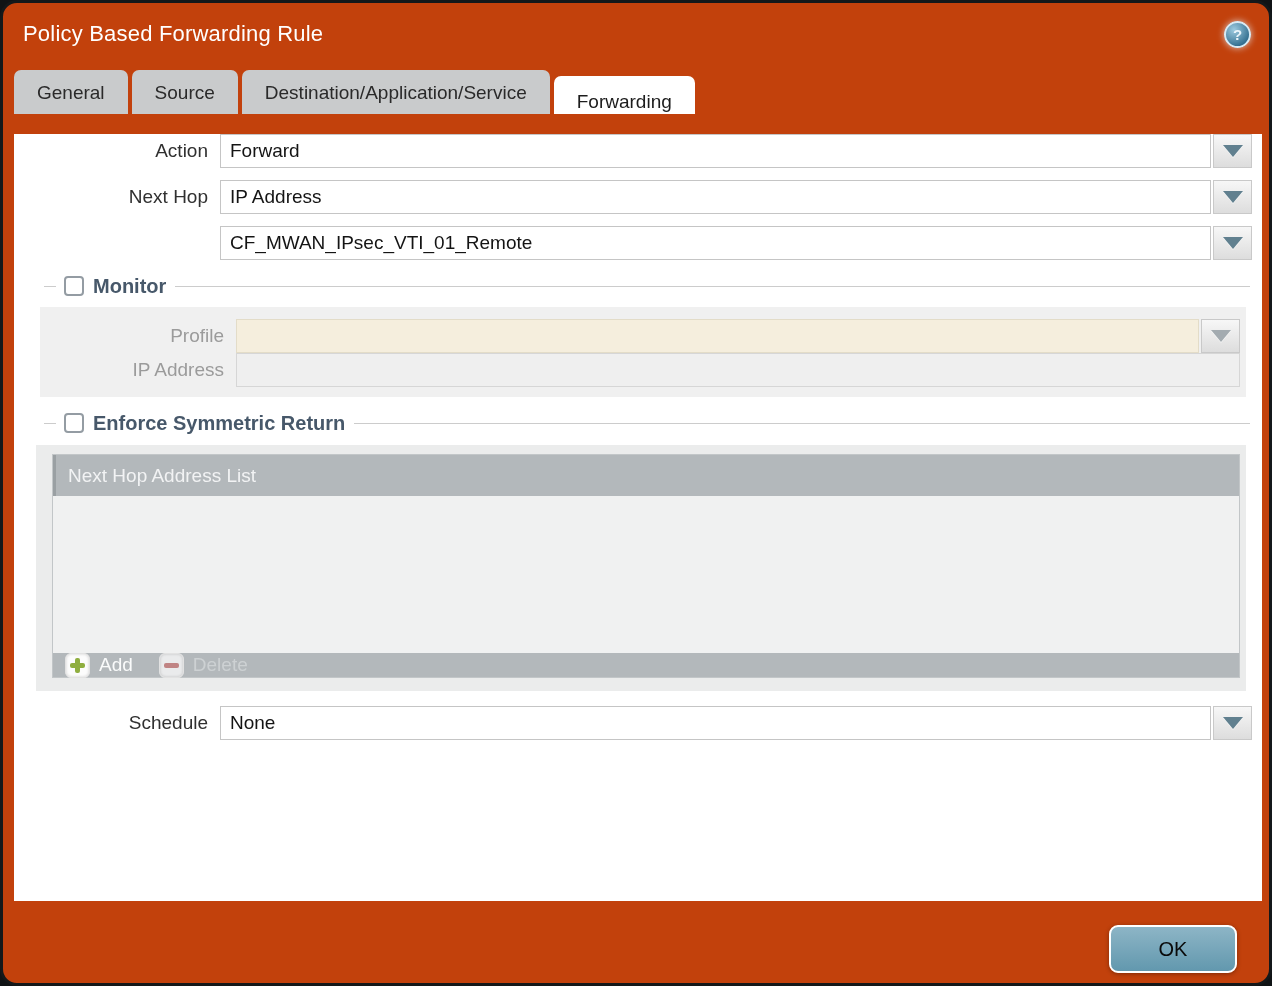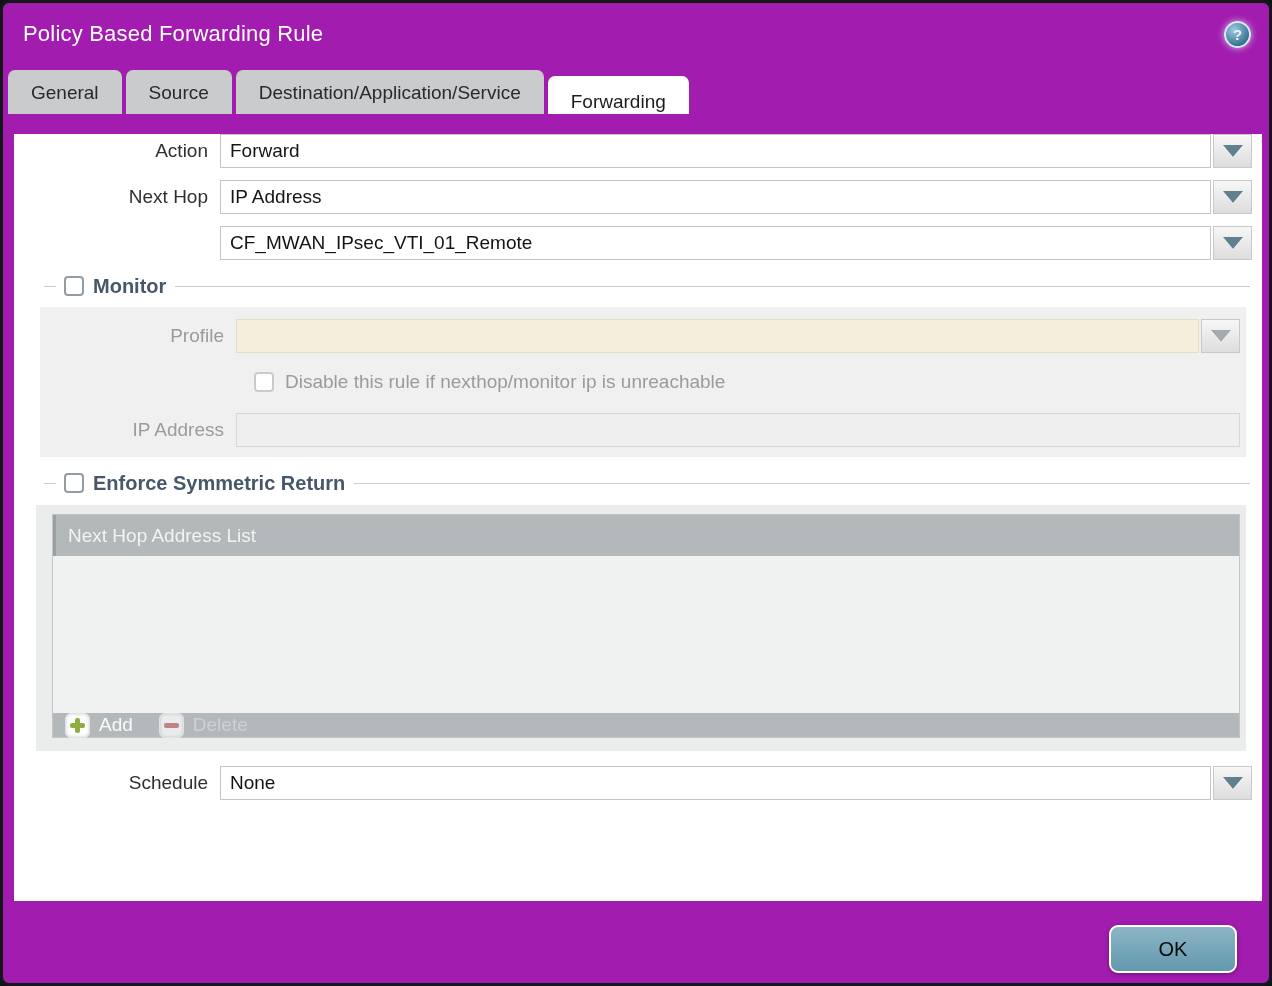--- a/index.html
+++ b/index.html
@@ -6,23 +6,23 @@
   html, body { margin: 0; padding: 0; }
   body {
     width: 1272px; height: 986px;
     font-family: "Liberation Sans", sans-serif;
     background: #101315;
     position: relative;
     overflow: hidden;
   }
   .dialog {
     position: absolute; inset: 0;
-    background: #a21caf;
+    background: #c2410c;
     border: 3px solid #14181a;
-    border-radius: 9px;
+    border-radius: 17px;
     overflow: hidden;
   }
   
   .titlebar {
     height: 62px;
     display: flex; align-items: center;
     padding: 0 18px 0 20px;
   }
   .title {
     color: #ffffff; font-size: 22px; letter-spacing: 0.2px;
@@ -34,21 +34,21 @@
     background: radial-gradient(circle at 35% 30%, #9ecbe0 0%, #2e6b8c 78%);
     border: 2px solid #d9eaf3;
     box-shadow: 0 0 7px rgba(230,245,255,.75);
     color: #eaf5fb; font-weight: bold; font-size: 15px;
     display: flex; align-items: center; justify-content: center;
     cursor: pointer;
   }
   
   .tabs {
     display: flex; align-items: flex-end; gap: 4px;
-    padding-left: 5px; height: 49px;
+    padding-left: 11px; height: 49px;
   }
   .tab {
     background: #c9cbcc;
     color: #2a2a2a;
     font-size: 19px;
     border-radius: 7px 7px 0 0;
     padding: 0 23px;
     height: 44px; line-height: 46px;
     white-space: nowrap;
     cursor: pointer;
@@ -263,24 +263,20 @@
       <div class="row">
         <label>Profile</label>
         <div class="combo">
           <input type="text" class="profile-input" disabled="" value="" style="">
           <div class="dd-btn disabled">
             <span class="dd-arrow"></span>
           </div>
         </div>
       </div>
 
-      <div class="disable-row">
-        <span class="checkbox disabled"></span>
-        <span class="disable-label">Disable this rule if nexthop/monitor ip is unreachable</span>
-      </div>
 
       <div class="row">
         <label>IP Address</label>
         <input type="text" class="disabled-input" disabled="" value="" style="">
       </div>
     </div>
 
     <div class="legend">
       <span class="lead-line"></span>
       <span class="checkbox"></span>

